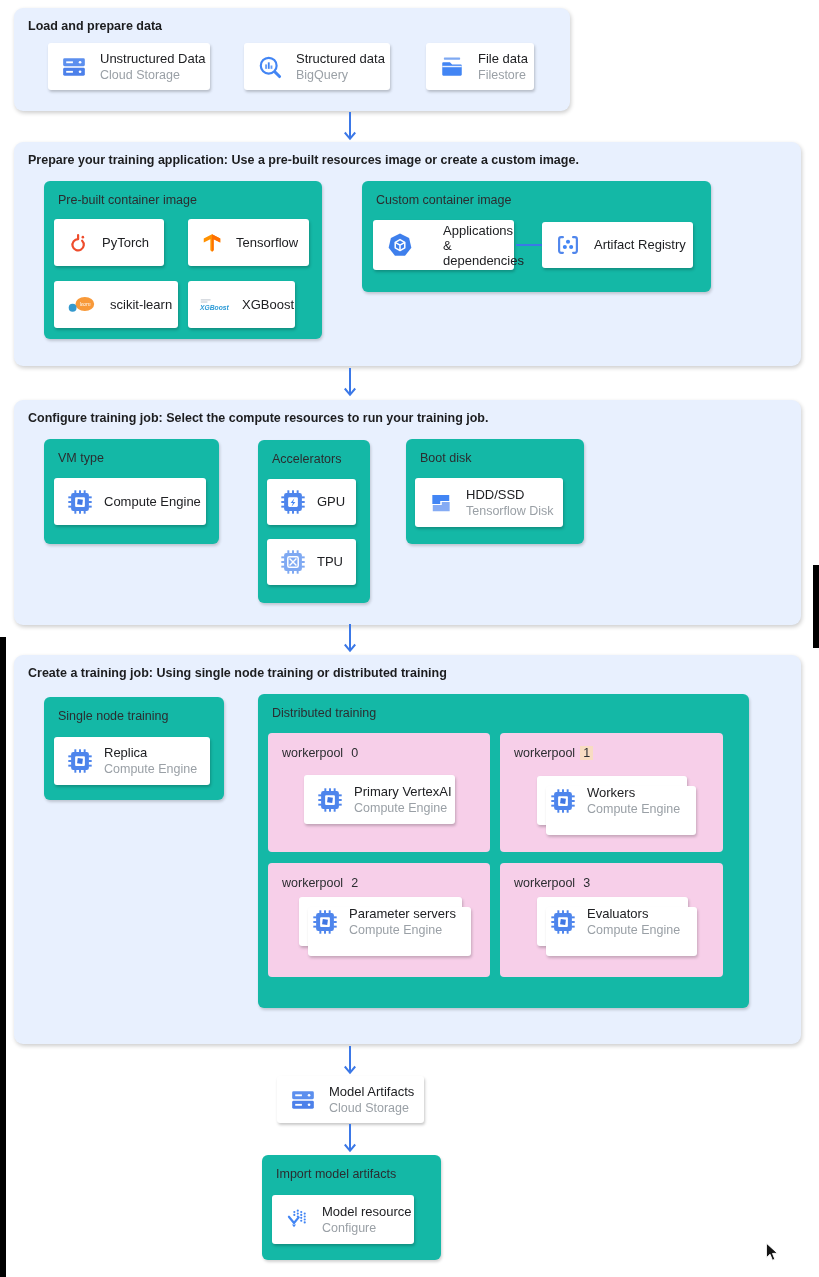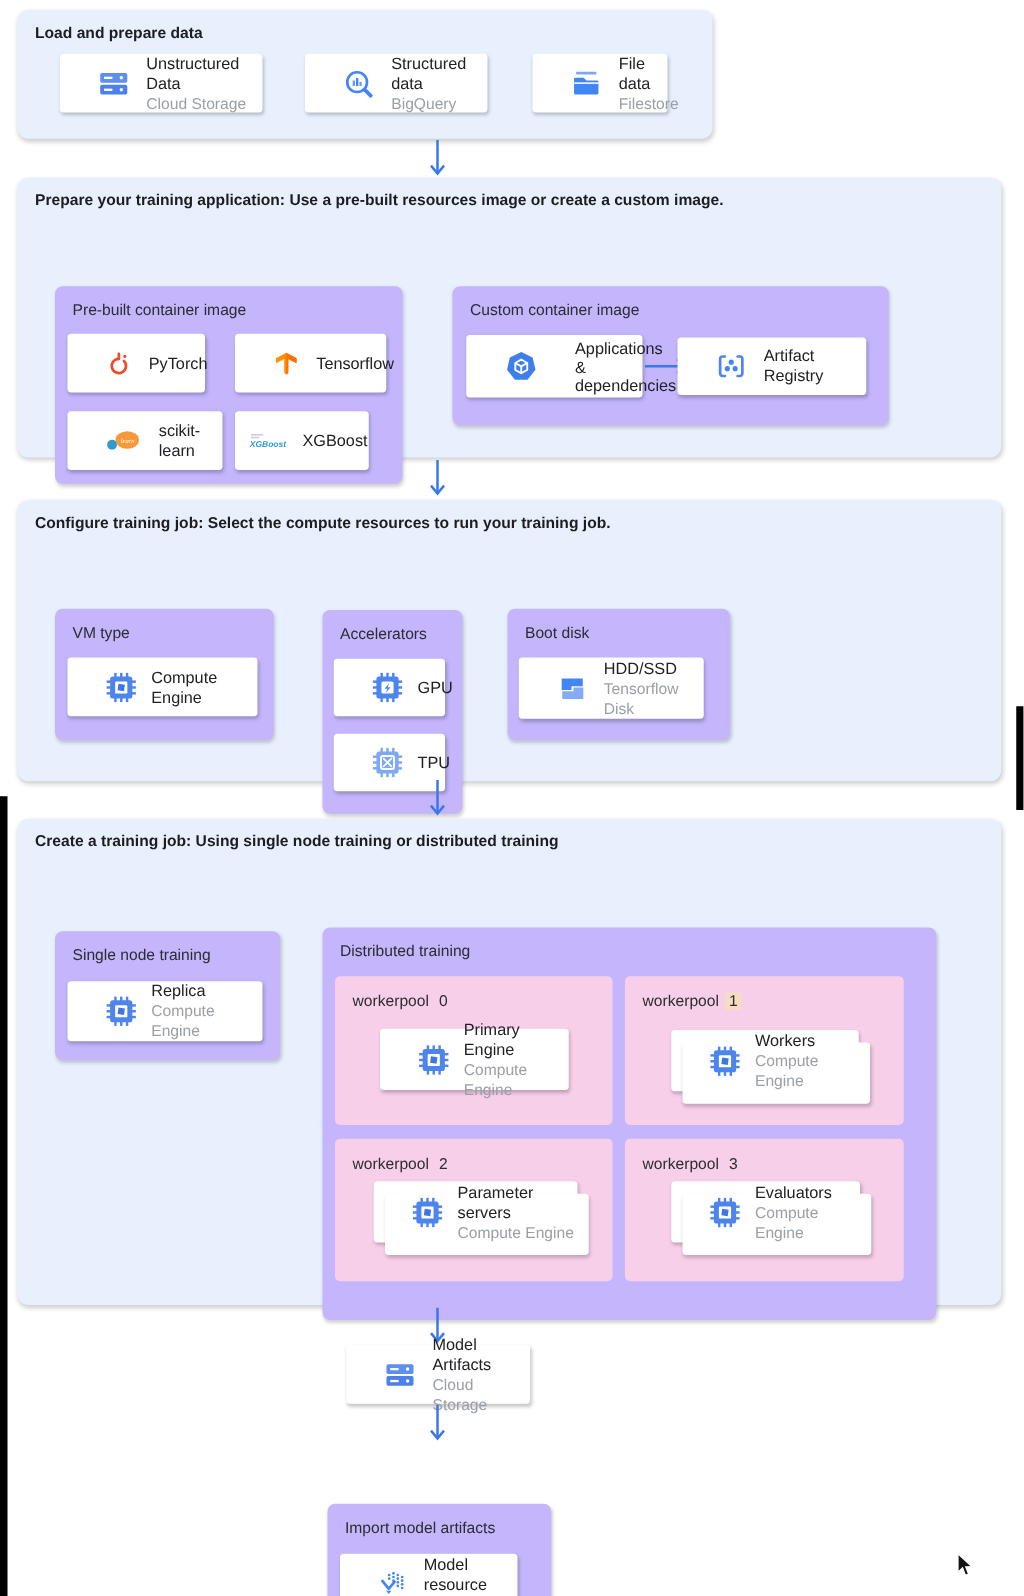--- a/index.html
+++ b/index.html
@@ -1,27 +1,27 @@
 <!DOCTYPE html>
 <html><head>
 <meta charset="utf-8">
 <style>
   html,body{margin:0;padding:0;background:#fff;}
   .stage{position:relative;width:819px;height:1277px;background:#fff;overflow:hidden;
          font-family:Liberation Sans, sans-serif;color:#202124;}
   .sec{position:absolute;background:#e8f0fe;border-radius:9px;box-shadow:1px 2px 4px rgba(0,0,0,.2);}
   .sec-title{position:absolute;left:14px;top:11px;font-size:12.5px;font-weight:700;color:#1c1d1f;}
-  .panel{position:absolute;background:#c4b5fd;border-radius:6px;box-shadow:1px 2px 3px rgba(0,0,0,.18);margin-top:48px;}
+  .panel{position:absolute;background:#14b8a6;border-radius:6px;box-shadow:1px 2px 3px rgba(0,0,0,.18);}
   .panel-label{position:absolute;left:14px;top:12px;font-size:12.5px;color:#2b2d30;}
   .pool{position:absolute;background:#f7cfe9;border-radius:4px;}
   .pool-label{position:absolute;left:14px;top:13px;font-size:12.5px;color:#2b2d30;}
   .wp-num{margin-left:5px;padding:0 3px;}
   .wp-num.hl{background:#f8dcc2;}
   .card{position:absolute;background:#fff;border-radius:3px;box-shadow:1px 2px 3px rgba(0,0,0,.22);
-        display:flex;align-items:center;padding-left:30px;gap:13px;box-sizing:border-box;z-index:0;}
+        display:flex;align-items:center;padding-left:13px;gap:13px;box-sizing:border-box;z-index:0;}
   .card.stacked::after{content:"";position:absolute;left:9px;top:10px;width:100%;height:100%;
         background:#fff;border-radius:3px;box-shadow:1px 2px 3px rgba(0,0,0,.2);z-index:-1;}
   .tx{display:flex;flex-direction:column;justify-content:center;}
   .t{font-size:13px;color:#202124;line-height:16px;}
   .s{font-size:12.5px;color:#9aa0a6;line-height:16px;}
   .ic{width:26px;height:26px;flex:0 0 auto;}
   .ic-sm{width:22px;height:22px;flex:0 0 auto;}
   .ic-skl{width:30px;height:17px;flex:0 0 auto;}
   .ic-xgb{width:36px;height:16px;flex:0 0 auto;}
   .ic-hex{width:28px;height:28px;flex:0 0 auto;}
@@ -340,21 +340,21 @@
     <div class="panel" style="left:244px;top:39px;width:491px;height:314px">
       <div class="panel-label">Distributed training</div>
 
       <div class="pool" style="left:10px;top:39px;width:222px;height:119px">
         <div class="pool-label"><span>workerpool</span><span class="wp-num">0</span></div>
         <div class="card" style="left:36px;top:42px;width:151px;height:49px;gap:11px">
           <svg class="ic">
               <use href="#sym-chip"></use>
             </svg>
           <div class="tx">
-            <div class="t">Primary Engine</div>
+            <div class="t">Primary VertexAI</div>
             <div class="s">Compute Engine</div>
           </div>
         </div>
       </div>
 
       <div class="pool" style="left:242px;top:39px;width:223px;height:119px">
         <div class="pool-label"><span>workerpool</span><span class="wp-num hl">1</span></div>
         <div class="card stacked" style="left:37px;top:43px;width:150px;height:49px;gap:11px">
           <svg class="ic">
               <use href="#sym-chip"></use>

